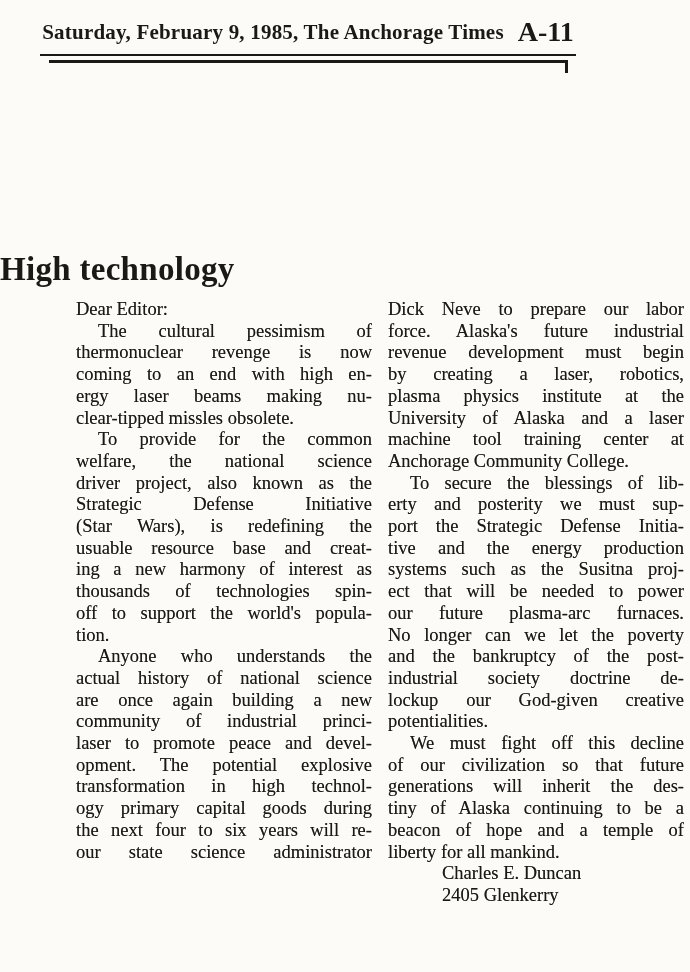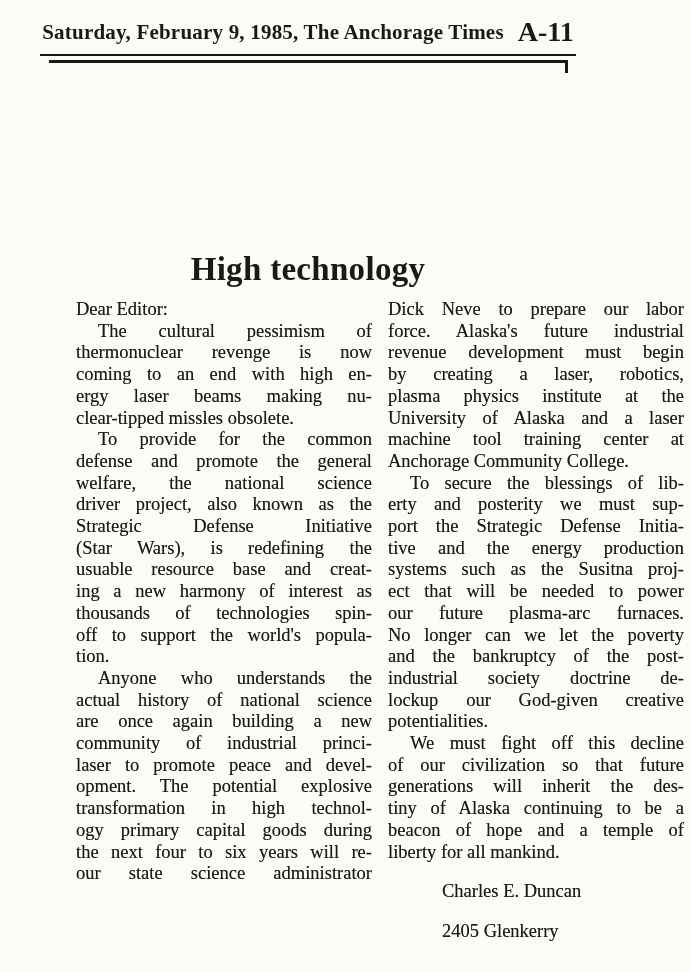--- a/index.html
+++ b/index.html
@@ -50,21 +50,21 @@
   .masthead-rule::after{
     content:"";
     position:absolute;
     right:0;top:0;
     width:3px;height:13px;
     background:var(--ink);
   }
   
   .article-title{
     margin-top:188px;
-    text-align:center;
+    text-align:left;
     font-size:33px;
     font-weight:bold;
     letter-spacing:.3px;
   }
   .columns{
     display:flex;
     gap:16px;
     padding:11px 26px 0 76px;
   }
   .column{
@@ -79,21 +79,20 @@
     text-justify:inter-word;
     white-space:normal;
     text-shadow:0 0 .4px rgba(20,18,14,.55);
   }
   .line.end{text-align-last:left;}
   .line.indent{text-indent:22px;}
   .line.sig-line{
     padding-left:54px;
     text-align:left;
     text-align-last:left;
-    margin-top:18px;
   }
 </style>
 </head>
 <body>
 
 <div class="page">
 
   <header class="masthead">
     <div class="masthead-text">
       <span>Saturday, February 9, 1985,  The Anchorage Times</span><span class="pagenum">A-11</span>
@@ -106,21 +105,20 @@
 
     <div class="columns">
       <div class="column" id="left-column">
           <div class="line end">Dear Editor:</div>
           <div class="line indent">The cultural pessimism of</div>
           <div class="line">thermonuclear revenge is now</div>
           <div class="line">coming to an end with high en-</div>
           <div class="line">ergy laser beams making nu-</div>
           <div class="line end">clear-tipped missles obsolete.</div>
           <div class="line indent">To provide for the common</div>
-          <div class="line">defense and promote the general</div>
           <div class="line">welfare, the national science</div>
           <div class="line">driver project, also known as the</div>
           <div class="line">Strategic Defense Initiative</div>
           <div class="line">(Star Wars), is redefining the</div>
           <div class="line">usuable resource base and creat-</div>
           <div class="line">ing a new harmony of interest as</div>
           <div class="line">thousands of technologies spin-</div>
           <div class="line">off to support the world's popula-</div>
           <div class="line end">tion.</div>
           <div class="line indent">Anyone who understands the</div>

